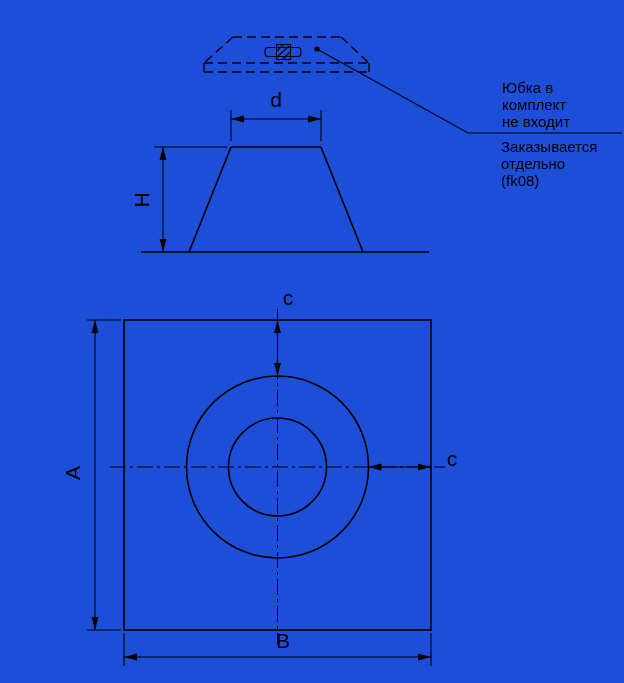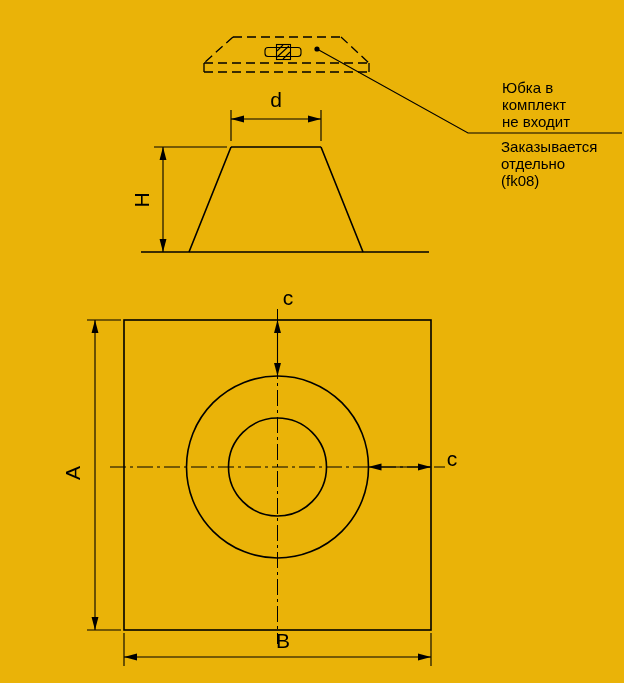--- a/index.html
+++ b/index.html
@@ -4,21 +4,21 @@
 <style>
   html, body {
     margin: 0;
     padding: 0;
     background: #ffffff;
   }
   .canvas {
     position: relative;
     width: 624px;
     height: 683px;
-    background: #eab308;
+    background: #1d4ed8;
     overflow: hidden;
   }
   svg text {
     font-family: "Liberation Sans", "DejaVu Sans", sans-serif;
     fill: #000000;
   }
   .note-text  { font-size: 15px; }
   .dim-label  { font-size: 21px; }
   .outline    { stroke: #000000; stroke-width: 1.6; fill: none; }
   .thin       { stroke: #000000; stroke-width: 1.1; fill: none; }

